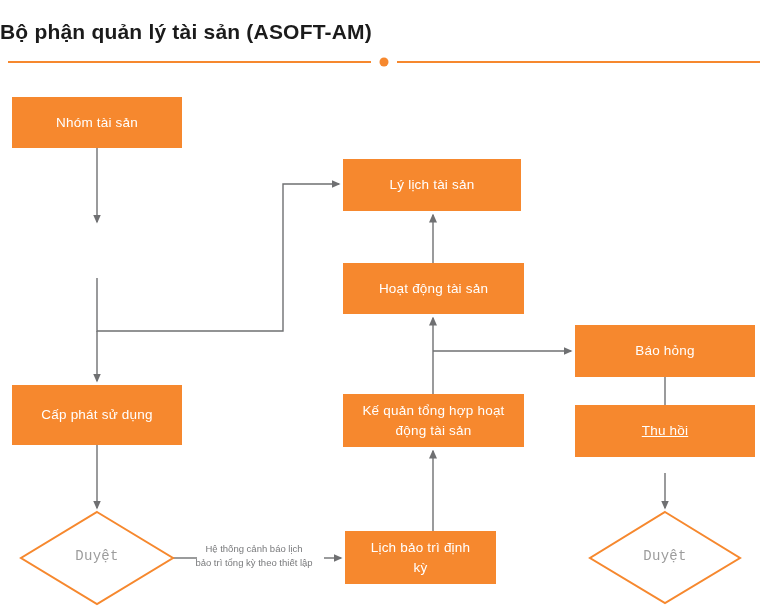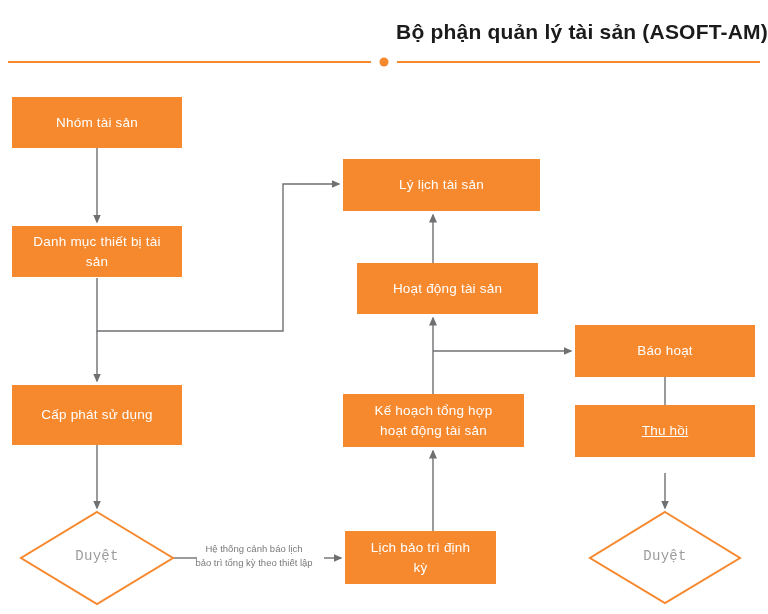--- a/index.html
+++ b/index.html
@@ -15,40 +15,40 @@
   html,body{background:#fff;}
   body{font-family:"Liberation Sans","DejaVu Sans",sans-serif;}
   .canvas{
     position:relative;
     width:768px;height:614px;
     background:var(--background);
     overflow:hidden;
   }
   .title{
     position:absolute;left:0;top:20px;width:768px;
-    text-align:right;
+    text-align:left;
     font-size:21px;font-weight:700;
     color:var(--title-text);
     letter-spacing:0.2px;
   }
   svg.layer{position:absolute;left:0;top:0;width:768px;height:614px;}
   .node{
     position:absolute;
     background:var(--accent);
     color:var(--node-text);
     display:flex;align-items:center;justify-content:center;
     text-align:center;
     font-size:13.5px;line-height:1.45;letter-spacing:0.2px;
     padding:4px 18px;
   }
   .n-asset-group{left:12px;top:97px;width:170px;height:51px;}
   .n-device-catalog{left:12px;top:226px;width:170px;height:51px;}
   .n-allocation{left:12px;top:385px;width:170px;height:60px;}
-  .n-asset-profile{left:343px;top:159px;width:197px;height:52px;}
-  .n-asset-activity{left:343px;top:263px;width:181px;height:51px;margin-left:14px;}
+  .n-asset-profile{left:343px;top:159px;width:178px;height:52px;}
+  .n-asset-activity{left:343px;top:263px;width:181px;height:51px;}
   .n-summary-plan{left:343px;top:394px;width:181px;height:53px;}
   .n-maintenance{left:345px;top:531px;width:151px;height:53px;}
   .n-damage-report{left:575px;top:325px;width:180px;height:52px;}
   .n-recall{left:575px;top:405px;width:180px;height:52px;text-decoration:underline;}
   .decision-label{
     position:absolute;
     color:var(--decision-text);
     font-size:14px;letter-spacing:0.3px;
     text-align:center;width:90px;font-family:Liberation Mono, monospace;
   }
@@ -94,40 +94,37 @@
       <path d="M324,558 L341,558" marker-end="url(#arr)"></path>
     </g>
 
     <polygon points="97,512 173,558 97,604 21,558" fill="#FFFFFF" stroke="#F6882E" stroke-width="2"></polygon>
     <polygon points="665,512 740,558 665,603 590,558" fill="#FFFFFF" stroke="#F6882E" stroke-width="2"></polygon>
   </svg>
 
   <div class="node n-asset-group">
     <span>Nhóm tài sản</span>
   </div>
-  <div class="node n-device-catalog">
-    <span>Danh mục thiết bị tài sản</span>
-  </div>
   <div class="node n-allocation">
     <span>Cấp phát sử dụng</span>
   </div>
   <div class="node n-asset-profile">
     <span>Lý lịch tài sản</span>
   </div>
   <div class="node n-asset-activity">
     <span>Hoạt động tài sản</span>
   </div>
   <div class="node n-summary-plan">
-    <span>Kế hoạch tổng hợp hoạt động tài sản</span>
+    <span>Kế quản tổng hợp hoạt động tài sản</span>
   </div>
   <div class="node n-maintenance">
     <span>Lịch bảo trì định kỳ</span>
   </div>
   <div class="node n-damage-report">
-    <span>Báo hoạt</span>
+    <span>Báo hỏng</span>
   </div>
   <div class="node n-recall">
     <span>Thu hồi</span>
   </div>
 
   <div class="decision-label d-left">Duyệt</div>
   <div class="decision-label d-right">Duyệt</div>
 
   <div class="note">
     <div>Hệ thống cảnh báo lịch</div>

